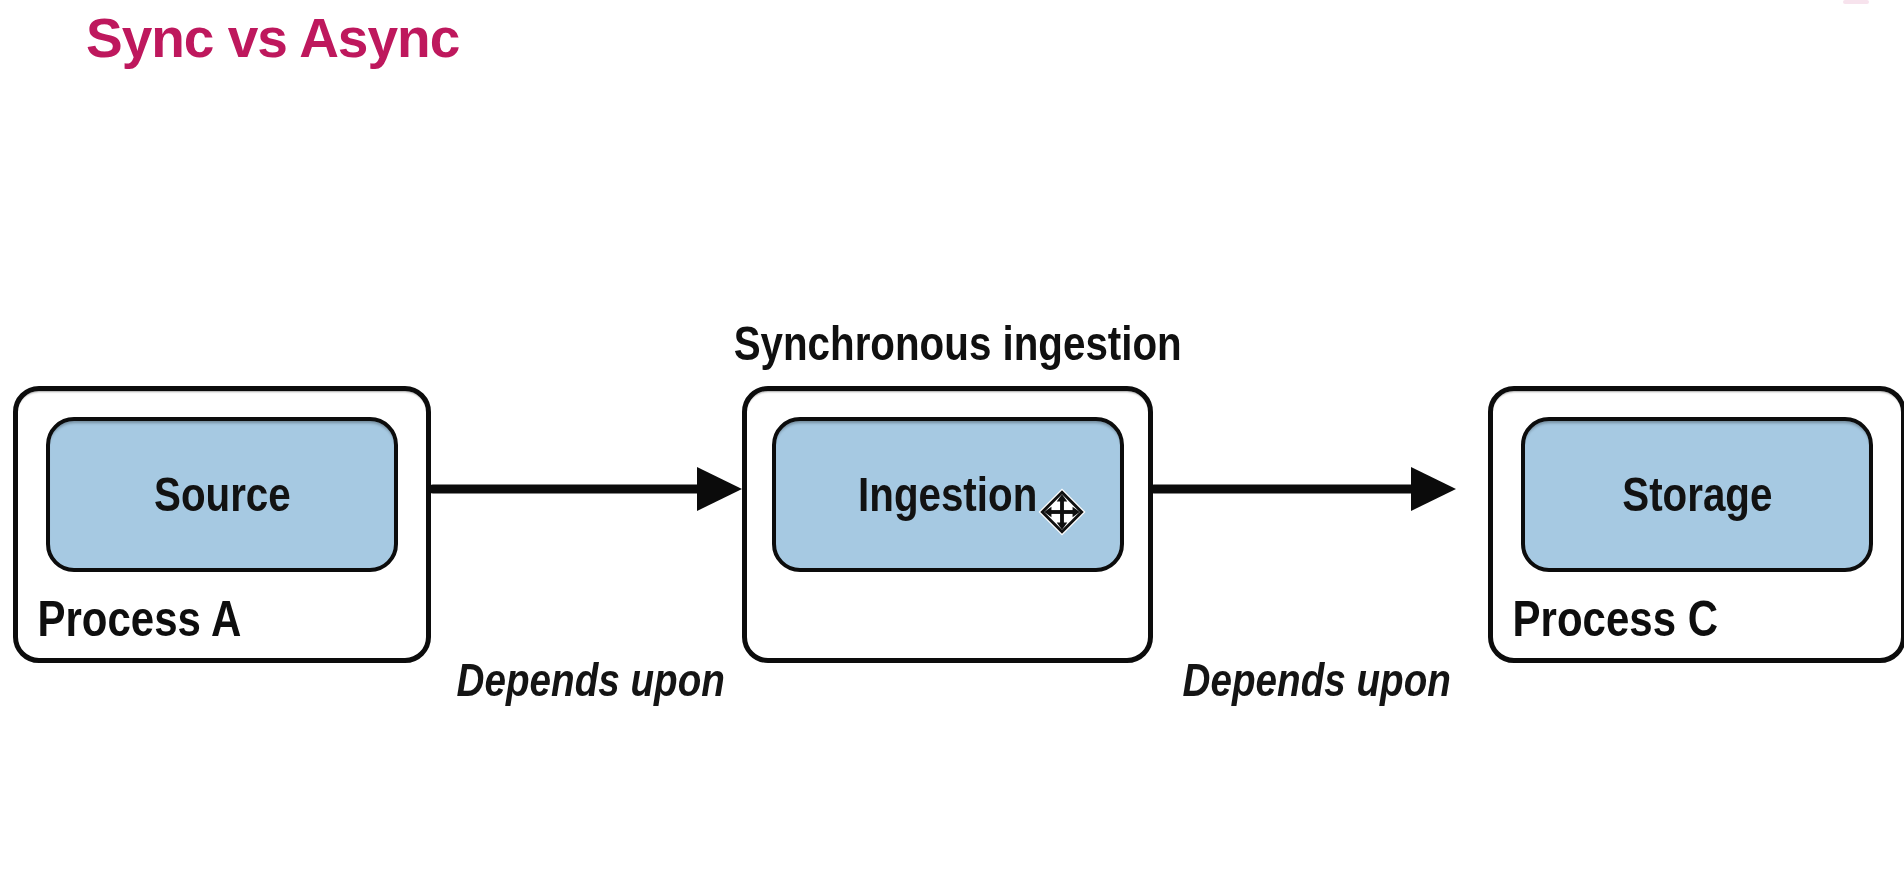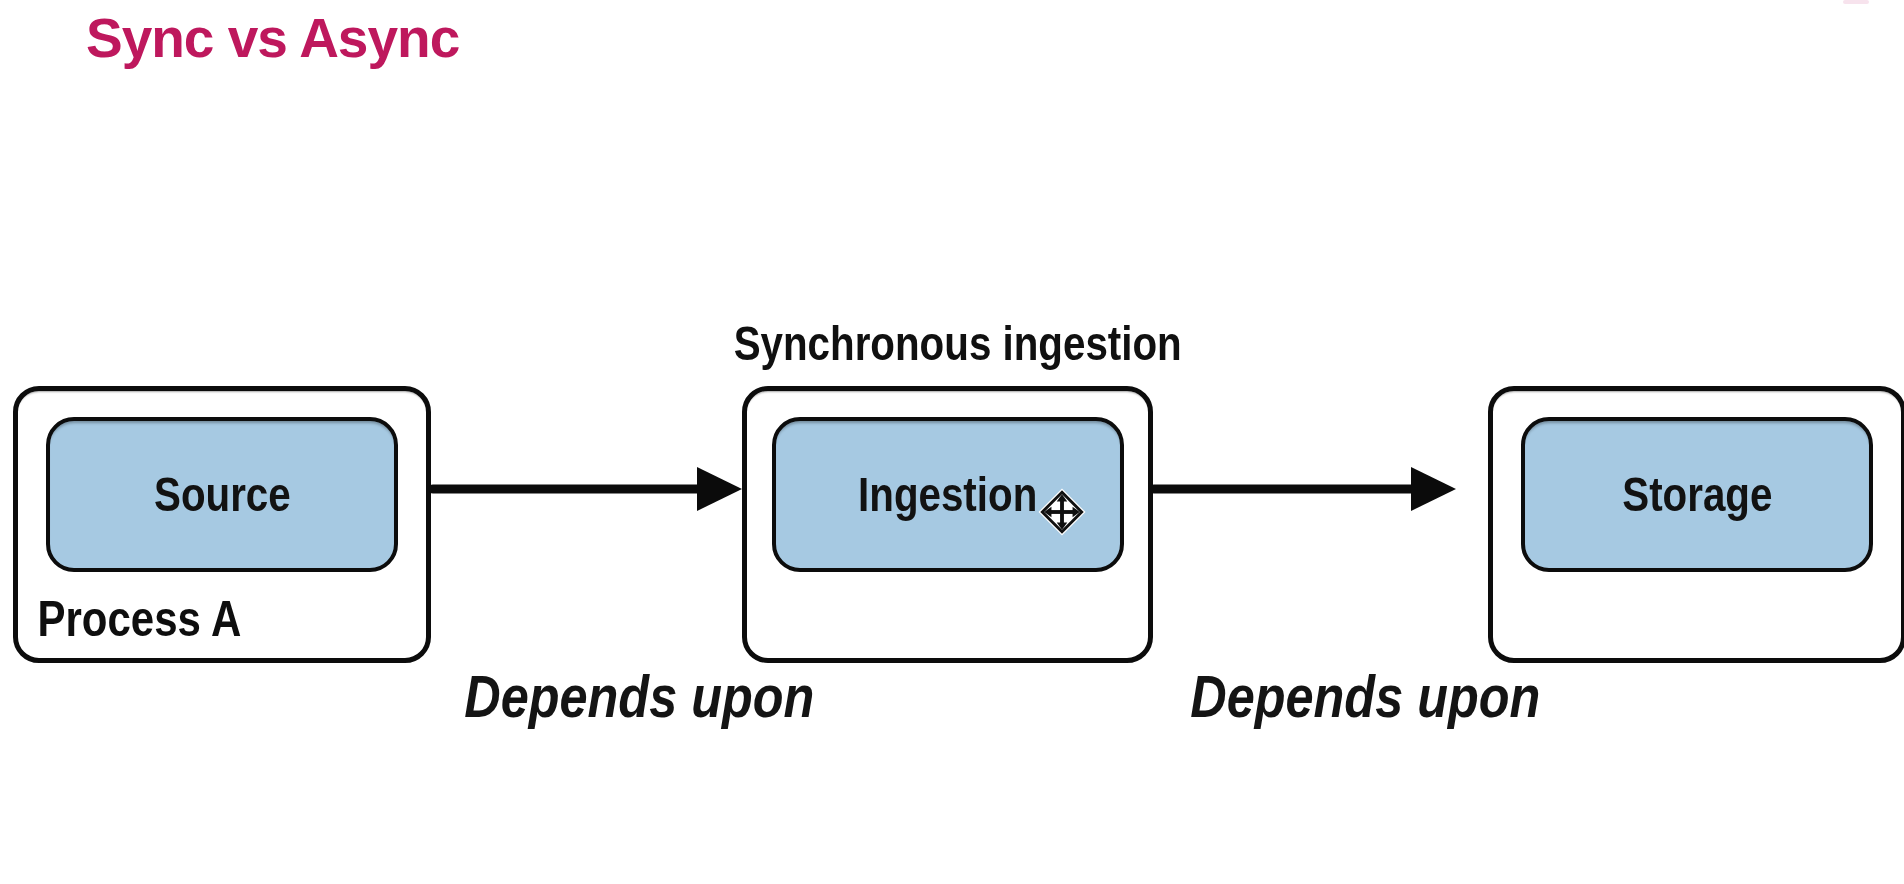--- a/index.html
+++ b/index.html
@@ -79,26 +79,25 @@
     text-align: left;
     font-size: 50px;
     font-weight: 700;
     color: #0e0e0e;
   }
   .edge-label {
     position: absolute;
     top: 653px;
     width: 320px;
     text-align: center;
-    font-size: 60px;
+    font-size: 46px;
     font-style: italic;
     font-weight: 600;
     color: #141414;
     white-space: nowrap;
-    margin-top: 9px;
   }
   .edge-label-1 { left: 431px; }
   .edge-label-2 { left: 1157px; }
   .arrow-svg {
     position: absolute;
     top: 460px;
     width: 320px;
     height: 60px;
     pointer-events: none;
   }
@@ -156,20 +155,23 @@
 
   <svg class="arrow-svg arrow-2" viewBox="0 0 320 60">
     <line x1="8" y1="29" x2="269" y2="29" stroke="#0b0b0b" stroke-width="9" stroke-linecap="round"></line>
     <polygon points="265,7 310,29 265,51" fill="#0b0b0b"></polygon>
   </svg>
 
   <div class="process-box box-c" style="left:1488px;padding-left:41px;">
     <div class="node">
       <span class="node-label cond">Storage</span>
     </div>
+    <div class="box-label">
+      <span class="cond">Process C</span>
+    </div>
   </div>
 
   <div class="edge-label edge-label-1">
     <span class="cond">Depends upon</span>
   </div>
   <div class="edge-label edge-label-2">
     <span class="cond">Depends upon</span>
   </div>
 
   <svg class="cursor-svg" viewBox="0 0 50 50">

